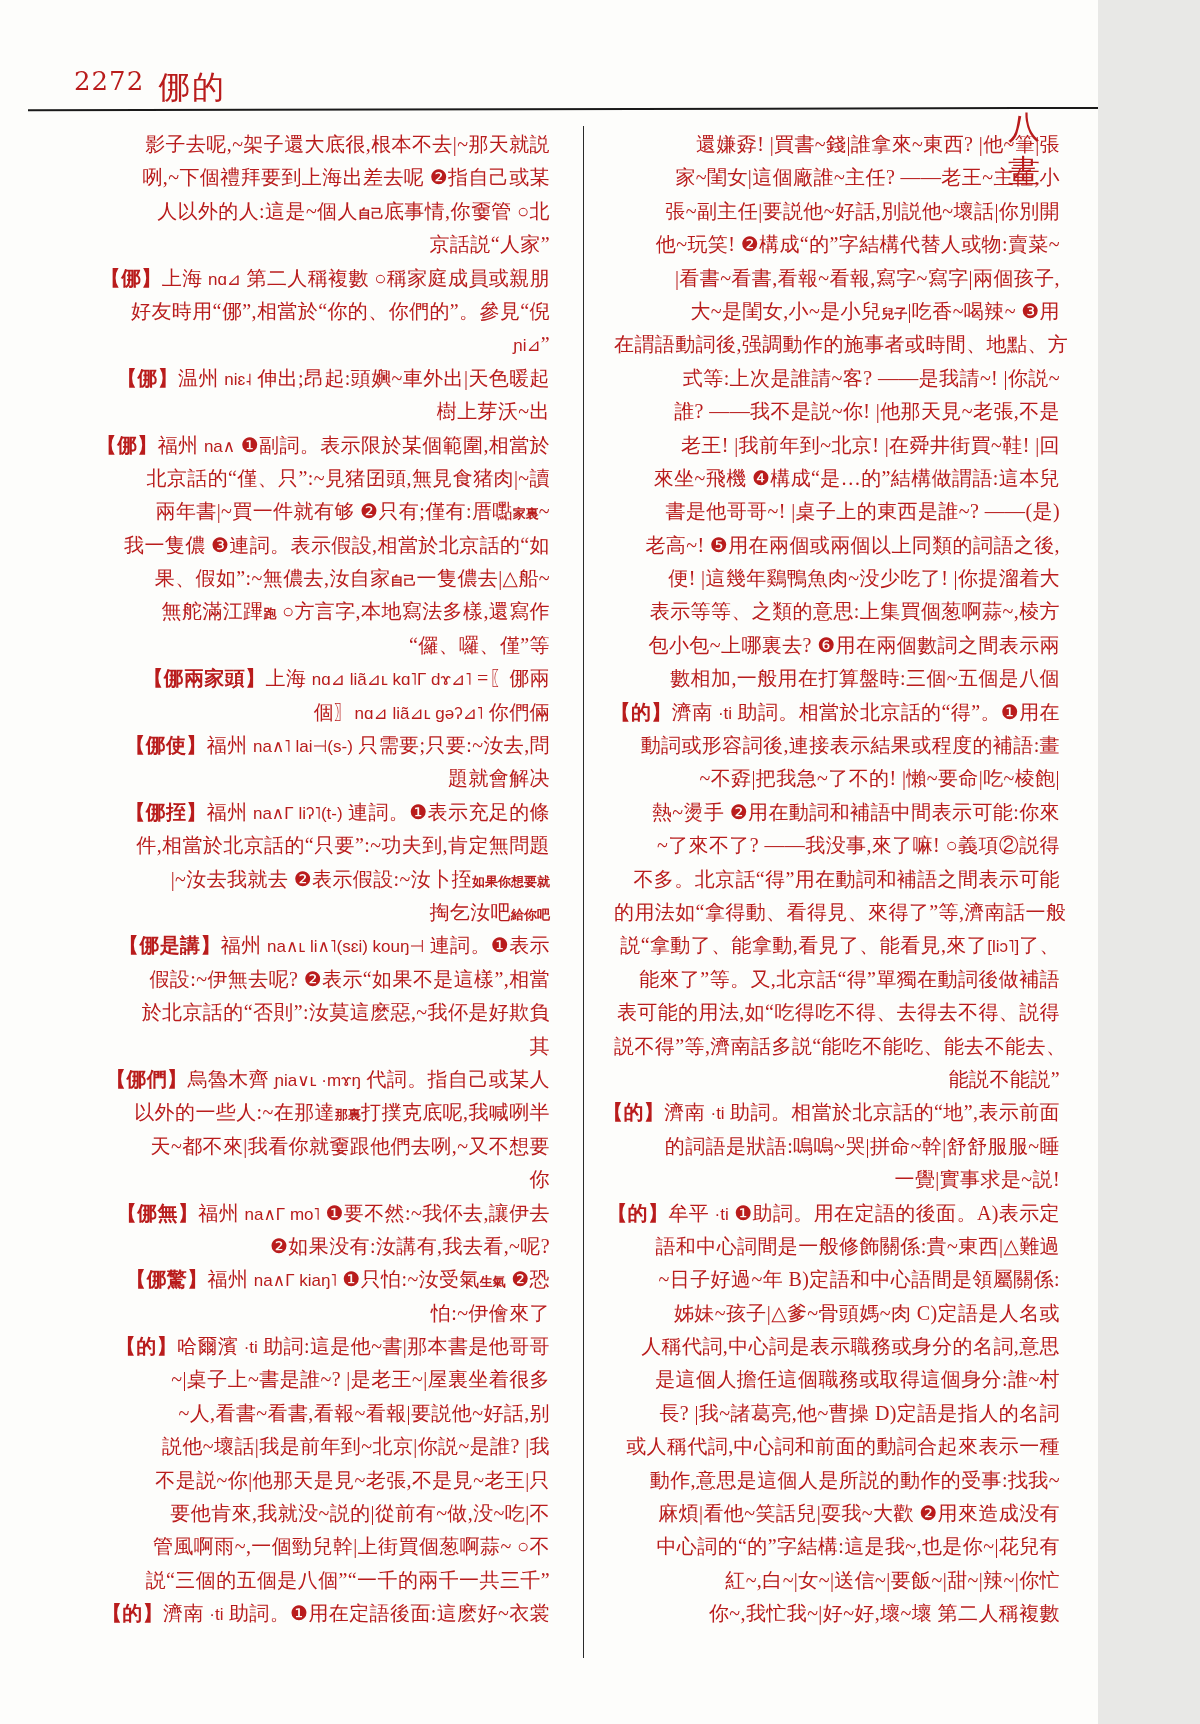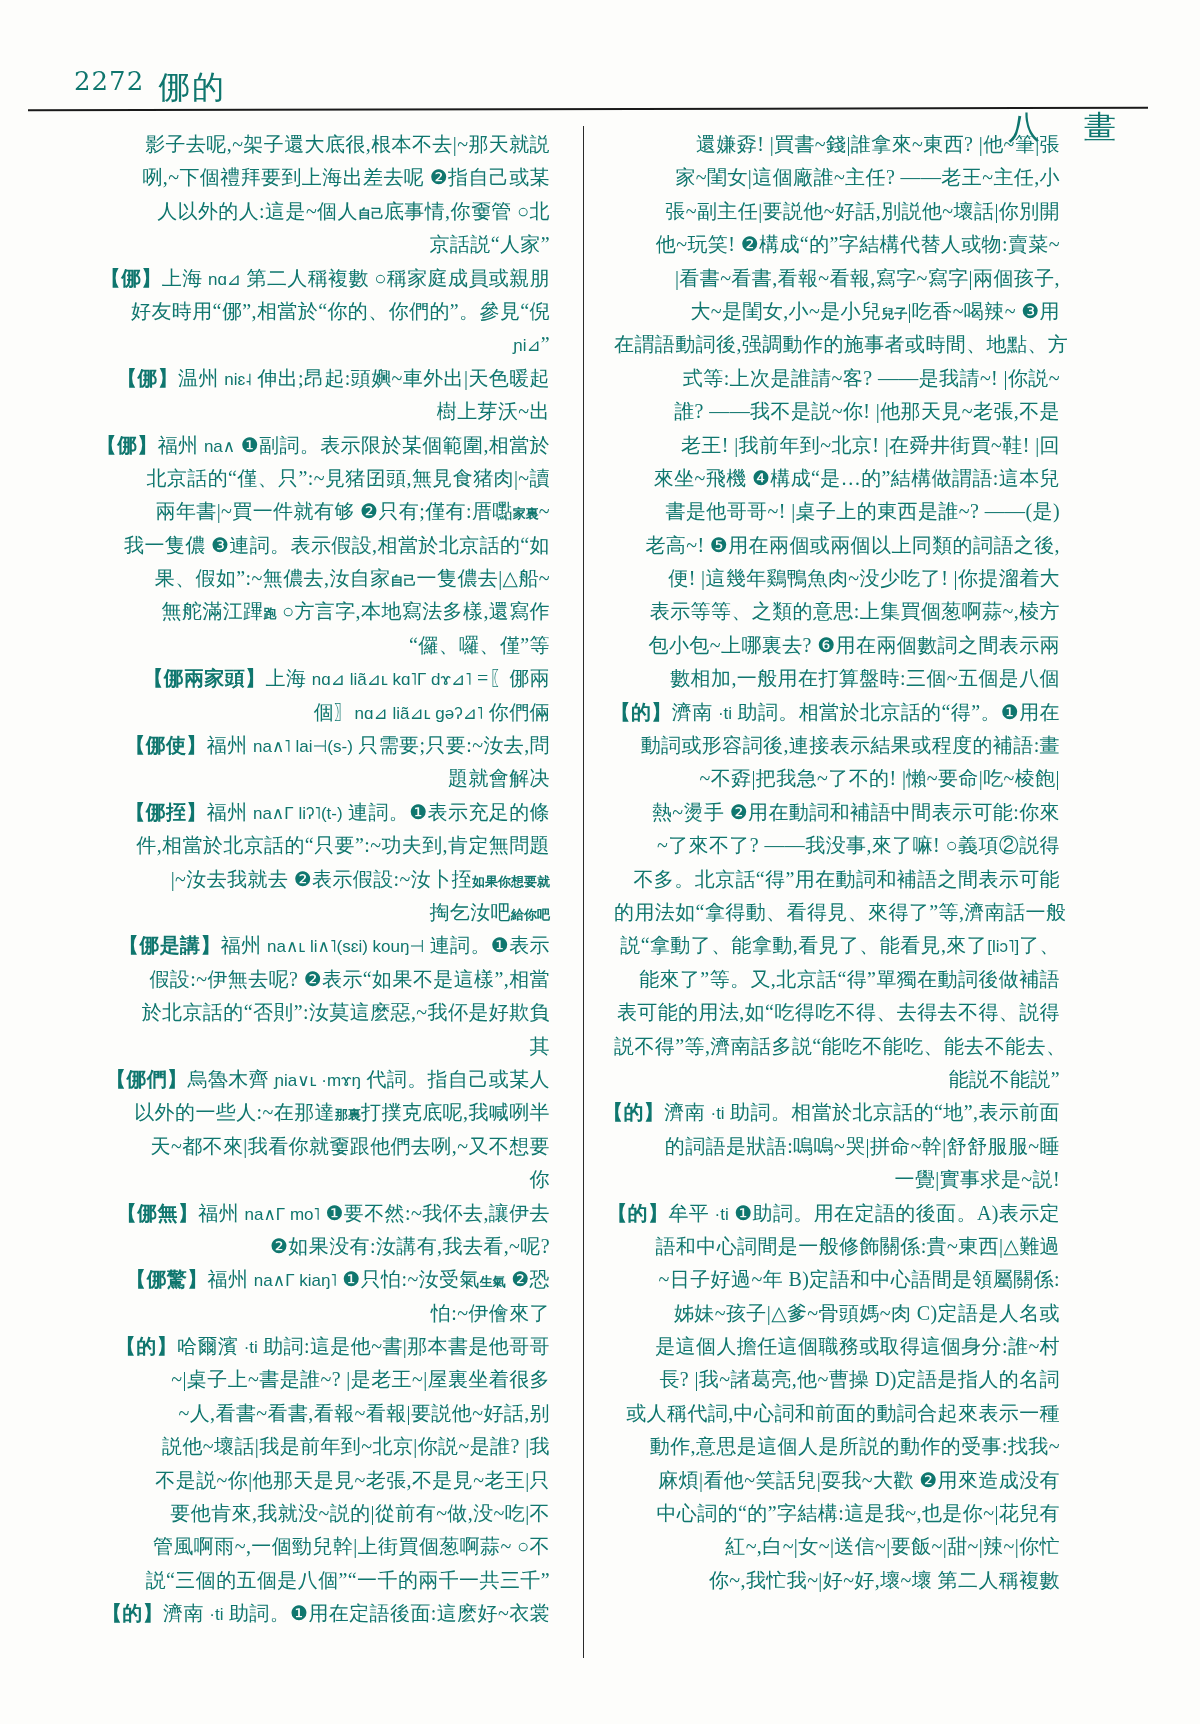--- a/index.html
+++ b/index.html
@@ -1,21 +1,21 @@
 <!DOCTYPE html>
 <html><head>
 <meta charset="utf-8">
 <style>
   html,body{margin:0;padding:0;background:#e8e8e6;}
   #page{
     position:relative;
-    width:1200px;height:1724px;
+    width:1098px;height:1724px;
     background:#fdfdfb;
     font-family:"Liberation Serif","DejaVu Serif",serif;
-    color:#0f766e;
+    color:#b91c1c;
     overflow:hidden;
   }
   
   #hdr-num{
     position:absolute;left:74px;top:66px;
     font-size:26px;letter-spacing:1px;
     font-family:"DejaVu Serif","Liberation Serif",serif;
   }
   #hdr-guide{
     position:absolute;left:158px;top:66px;
@@ -138,20 +138,21 @@
       <div class="tline ind"><span class="sg-n">表可能的用法,如“吃得吃不得、去得去不得、説得</span></div>
       <div class="tline ind"><span class="sg-n">説不得”等,濟南話多説“能吃不能吃、能去不能去、</span></div>
       <div class="tline ind"><span class="sg-n">能説不能説”</span></div>
       <div class="tline"><span class="sg-h">【的】</span><span class="sg-n">濟南 </span><span class="sg-p">·ti</span><span class="sg-n"> 助詞。相當於北京話的“地”,表示前面</span></div>
       <div class="tline ind"><span class="sg-n">的詞語是狀語:嗚嗚~哭|拼命~幹|舒舒服服~睡</span></div>
       <div class="tline ind"><span class="sg-n">一覺|實事求是~説!</span></div>
       <div class="tline"><span class="sg-h">【的】</span><span class="sg-n">牟平 </span><span class="sg-p">·ti</span><span class="sg-n"> ❶助詞。用在定語的後面。A)表示定</span></div>
       <div class="tline ind"><span class="sg-n">語和中心詞間是一般修飾關係:貴~東西|△難過</span></div>
       <div class="tline ind"><span class="sg-n">~日子好過~年 B)定語和中心語間是領屬關係:</span></div>
       <div class="tline ind"><span class="sg-n">姊妹~孩子|△爹~骨頭媽~肉 C)定語是人名或</span></div>
+      <div class="tline ind"><span class="sg-n">人稱代詞,中心詞是表示職務或身分的名詞,意思</span></div>
       <div class="tline ind"><span class="sg-n">是這個人擔任這個職務或取得這個身分:誰~村</span></div>
       <div class="tline ind"><span class="sg-n">長? |我~諸葛亮,他~曹操 D)定語是指人的名詞</span></div>
       <div class="tline ind"><span class="sg-n">或人稱代詞,中心詞和前面的動詞合起來表示一種</span></div>
       <div class="tline ind"><span class="sg-n">動作,意思是這個人是所説的動作的受事:找我~</span></div>
       <div class="tline ind"><span class="sg-n">麻煩|看他~笑話兒|耍我~大歡 ❷用來造成没有</span></div>
       <div class="tline ind"><span class="sg-n">中心詞的“的”字結構:這是我~,也是你~|花兒有</span></div>
       <div class="tline ind"><span class="sg-n">紅~,白~|女~|送信~|要飯~|甜~|辣~|你忙</span></div>
       <div class="tline ind"><span class="sg-n">你~,我忙我~|好~好,壞~壞 第二人稱複數</span></div>
     </div>
 </div>

